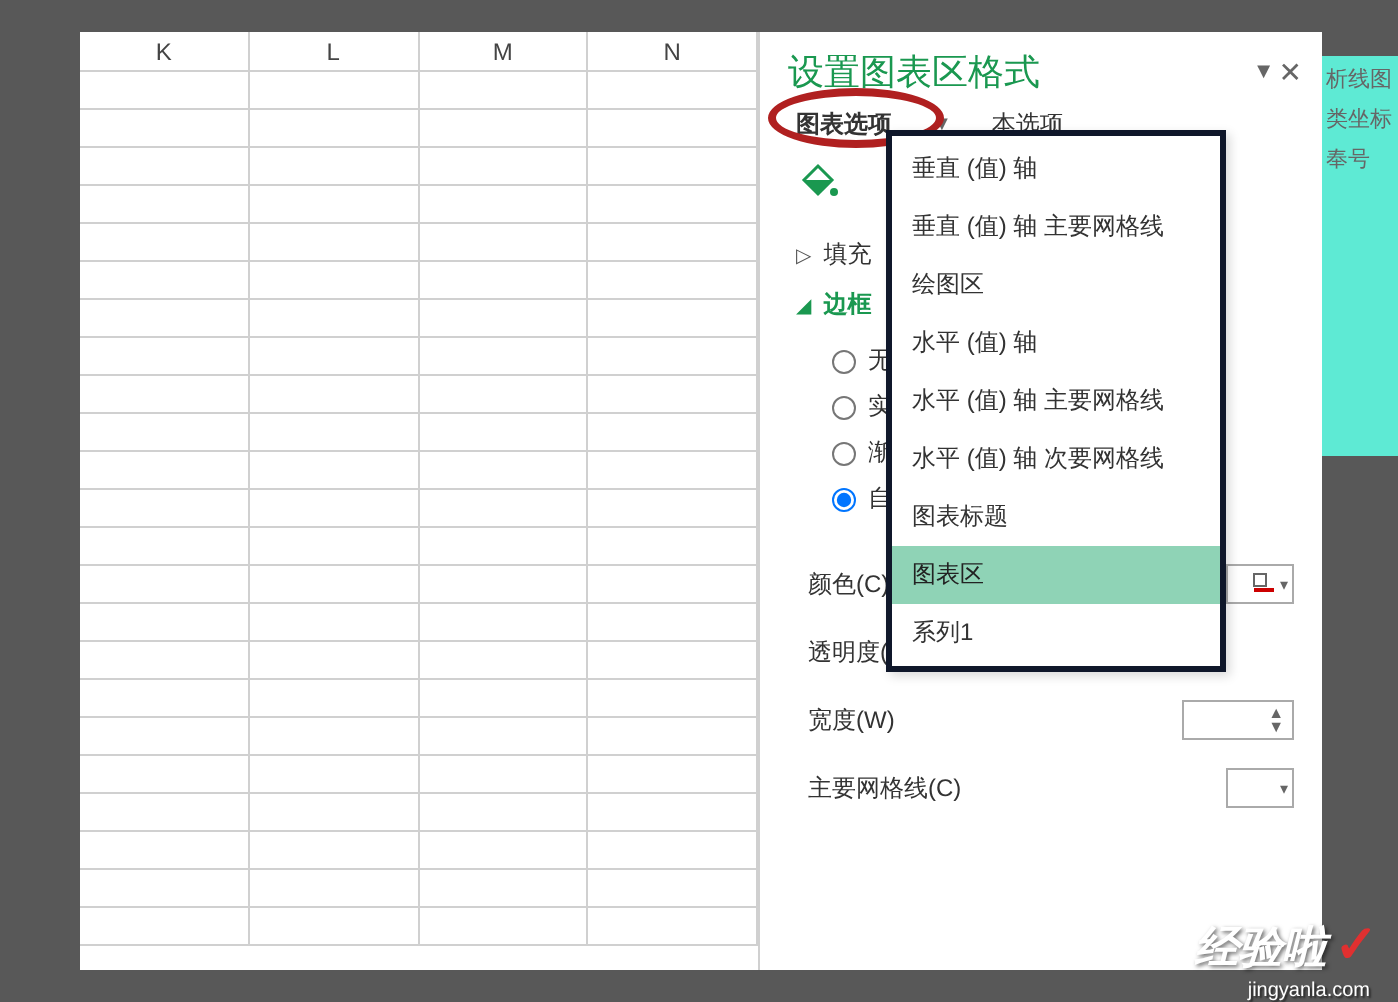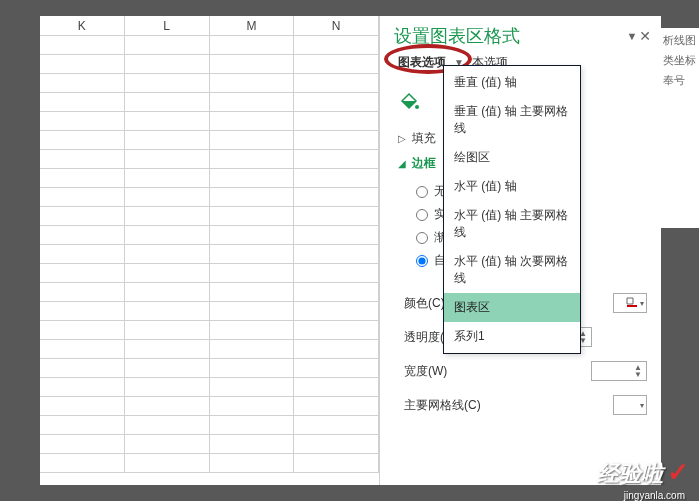--- a/index.html
+++ b/index.html
@@ -31,21 +31,21 @@
       background: #f5f5f5;
       line-height: 16px;
       padding: 2px;
     }
     .right-strip {
       position: absolute;
       right: 0;
       top: 28px;
       width: 38px;
       height: 200px;
-      background: #ffffff;
+      background: #5eead4;
       color: #666;
       font-size: 11px;
       line-height: 20px;
       padding: 2px;
     }
     .main-window {
       position: absolute;
       left: 40px;
       top: 16px;
       right: 38px;
@@ -109,22 +109,22 @@
       color: #666;
       font-size: 11px;
     }
     .close-x {
       font-size: 14px;
       cursor: pointer;
     }
     .tabs-row {
       display: flex;
       align-items: center;
-      gap: 4px;
-      margin-bottom: 17px;
+      gap: 16px;
+      margin-bottom: 6px;
       position: relative;
     }
     .chart-options-btn {
       color: #333;
       font-size: 12px;
       padding: 2px 4px;
       cursor: pointer;
       font-weight: bold;
     }
     .dropdown-arrow {
@@ -266,23 +266,23 @@
     }
     .spinner-arrows {
       font-size: 8px;
       line-height: 7px;
       color: #666;
     }
     .dropdown-menu {
       position: absolute;
       left: 63px;
       top: 49px;
-      width: 138px;
+      width: 170px;
       background: #fff;
-      border: 1px solid #0f172a;
+      border: 3px solid #0f172a;
       box-shadow: 2px 2px 5px rgba(0,0,0,0.15);
       z-index: 10;
       padding: 2px 0;
     }
     .dropdown-item {
       padding: 6px 10px;
       font-size: 12px;
       color: #333;
       cursor: pointer;
     }
@@ -497,20 +497,21 @@
         <span class="text-options-btn">本选项</span>
       </div>
 
       <div class="dropdown-menu" id="dropdown">
           <div class="dropdown-item">垂直 (值) 轴</div>
           <div class="dropdown-item">垂直 (值) 轴 主要网格线</div>
           <div class="dropdown-item">绘图区</div>
           <div class="dropdown-item">水平 (值) 轴</div>
           <div class="dropdown-item">水平 (值) 轴 主要网格线</div>
           <div class="dropdown-item">水平 (值) 轴 次要网格线</div>
+          <div class="dropdown-item">图表标题</div>
           <div class="dropdown-item selected">图表区</div>
           <div class="dropdown-item">系列1</div>
         </div>
 
       <div class="icon-tabs">
         <div class="paint-icon-tab">
           <svg class="paint-svg" viewBox="0 0 24 24">
             <path d="M 12 3 L 5 10 L 12 17 L 19 10 Z" fill="none" stroke="#1a9850" stroke-width="1.5"></path>
             <path d="M 5 10 L 19 10 L 12 17 Z" fill="#1a9850"></path>
             <circle cx="20" cy="16" r="2" fill="#1a9850"></circle>

